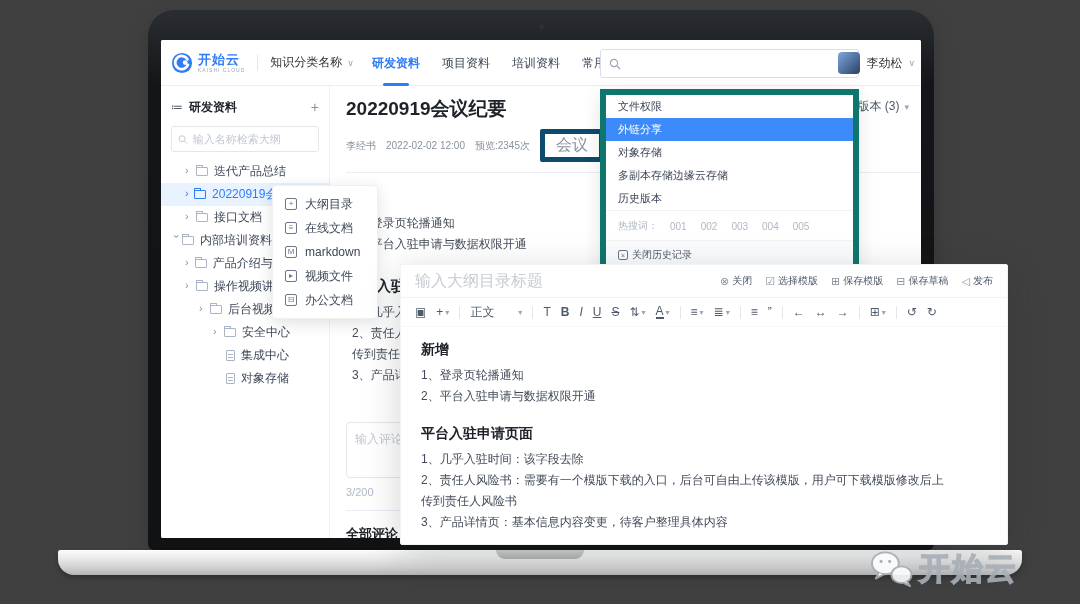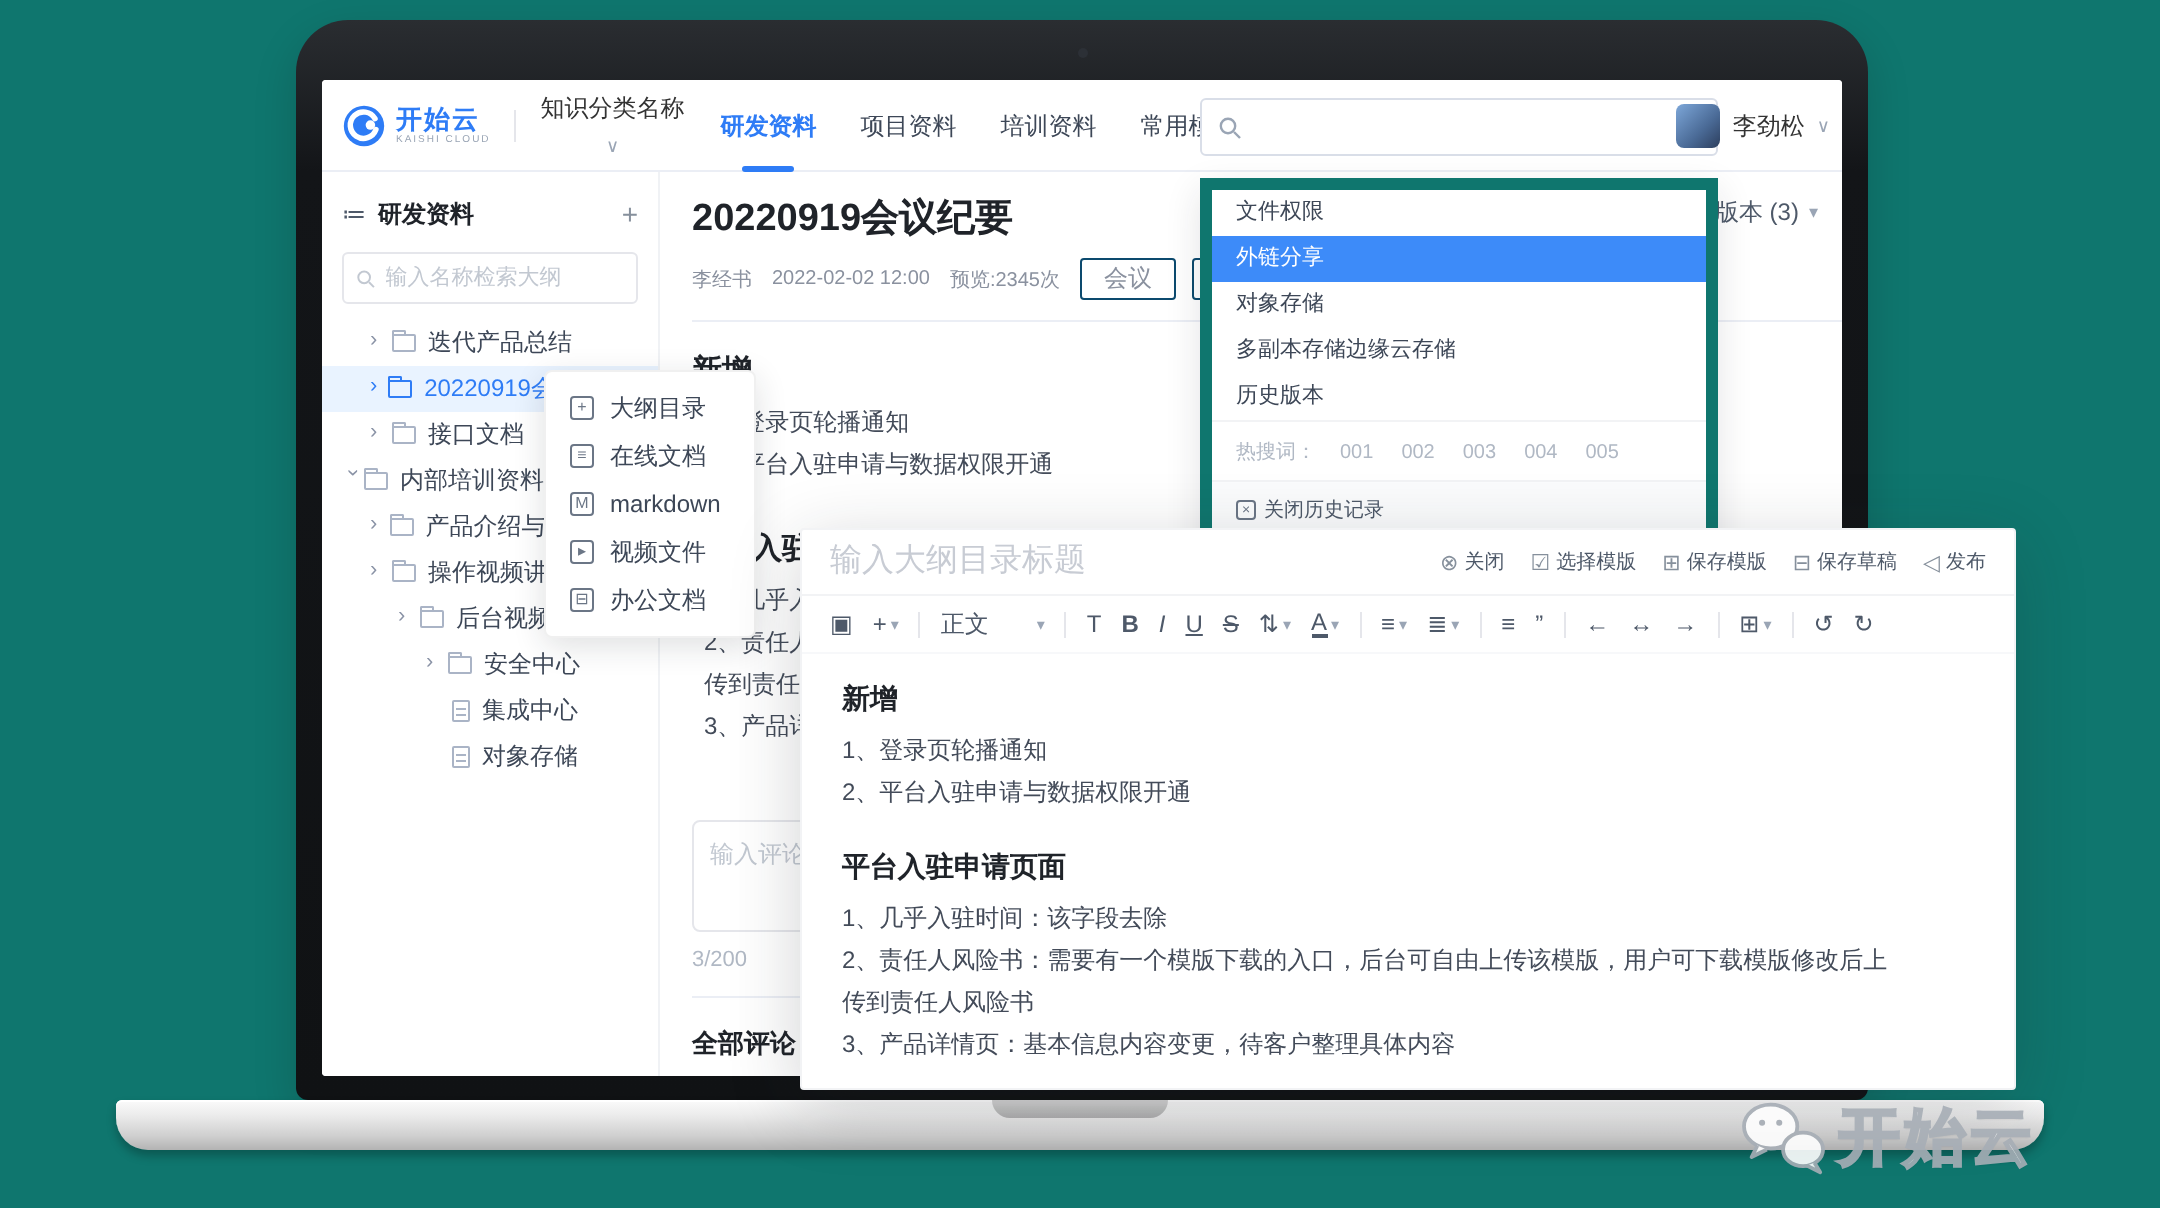--- a/index.html
+++ b/index.html
@@ -1,18 +1,18 @@
 <!DOCTYPE html>
 <html><head>
 <meta charset="utf-8">
 <style>
   * { margin:0; padding:0; box-sizing:border-box; }
   html,body { background:#ffffff; }
   body { font-family:"Liberation Sans","DejaVu Sans",sans-serif; color:#1f2329; }
-  .stage { position:relative; width:1080px; height:604px; overflow:hidden; background:#0f766e; }
+  .stage { position:relative; width:1080px; height:604px; overflow:hidden; background:#404040; }
 
   
   .bezel { position:absolute; left:148px; top:10px; width:786px; height:540px;
            background:linear-gradient(180deg,#2a2d31,#131518 14%,#101214);
            border-radius:26px 26px 6px 6px; box-shadow:0 8px 22px rgba(0,0,0,.16); }
   .camera { position:absolute; left:50%; top:14px; width:5px; height:5px; margin-left:-2px;
             border-radius:50%; background:#2c3036; }
   .screen { position:absolute; left:13px; top:30px; right:13px; bottom:12px;
             background:#fff; overflow:hidden; border-radius:2px; }
   .base { position:absolute; left:58px; top:550px; width:964px; height:25px;
@@ -24,21 +24,21 @@
 
   
   .topbar { position:absolute; left:0; top:0; width:760px; height:46px; background:#fff;
             border-bottom:1px solid #ebeef5; display:flex; align-items:center; padding:0 10px; z-index:5; }
   .logo { display:flex; align-items:center; gap:5px; }
   .logo-badge { width:22px; height:22px; }
   .logo-txtcol { display:flex; flex-direction:column; line-height:1; }
   .logo-name { color:#2e7cf6; font-weight:bold; font-size:13px; letter-spacing:1px; }
   .logo-sub { color:#9aa5b5; font-size:5px; letter-spacing:1px; margin-top:2px; }
   .tb-divider { width:1px; height:16px; background:#e5e6eb; margin:0 12px; }
-  .category { display:flex; align-items:center; gap:5px; font-size:12px; color:#333; cursor:pointer;flex-direction:column; }
+  .category { display:flex; align-items:center; gap:5px; font-size:12px; color:#333; cursor:pointer; }
   .caret { font-size:9px; color:#9aa5b5; }
   .tabs { display:flex; align-items:center; gap:22px; margin-left:18px; height:46px; }
   .tab { position:relative; font-size:12px; color:#3d4757; height:46px; line-height:46px; white-space:nowrap; cursor:pointer; }
   .tab.active { color:#2e7cf6; font-weight:bold; }
   .tab.active::after { content:""; position:absolute; left:50%; bottom:0; width:26px; height:3px;
                        margin-left:-13px; background:#2e7cf6; border-radius:2px; }
   .gsearch { position:absolute; left:439px; top:9px; width:259px; height:29px; border:1px solid #d9dee8;
              border-radius:3px; background:#fff; display:flex; align-items:center; padding:0 8px; gap:6px; }
   .gsearch input { border:none; outline:none; flex:1; font-size:12px; font-family:inherit; }
   .user { position:absolute; right:6px; top:12px; display:flex; align-items:center; gap:6px; cursor:pointer; }
@@ -75,21 +75,21 @@
   .tree-item.selected .fico, .tree-item.selected .fico::before { border-color:#2e7cf6; }
   .tree-item.selected .chev { color:#2e7cf6; }
   .acts { display:none; margin-left:auto; padding-right:8px; gap:8px; color:#2e7cf6; }
   .tree-item.selected .acts { display:flex; }
   .acts span { font-size:12px; }
 
   
   .main { position:absolute; left:169px; top:46px; right:0; bottom:0; background:#fff; padding:10px 14px 0 16px; }
   .doc-title { font-size:19px; font-weight:bold; color:#1f2329; }
   .doc-meta { display:flex; align-items:center; gap:10px; margin-top:7px; font-size:10px; color:#8a919f; }
-  .tag { border:1px solid #0c4a6e; border-radius:2px; padding:1px 11px; color:#8a919f; font-size:12px; }
+  .tag { border:5px solid #0c4a6e; border-radius:2px; padding:1px 11px; color:#8a919f; font-size:16px; }
   .doc-div { border-bottom:1px solid #ebeef5; margin:10px -14px 0 0; }
   .doc-h { font-size:15px; font-weight:bold; color:#1f2329; margin:15px 0 6px; }
   .doc-li { font-size:12px; color:#434b59; line-height:21px; padding-left:6px; }
   .cmt-box { margin-top:36px; width:300px; height:56px; border:1px solid #e5e6eb; border-radius:4px;
              padding:8px; font-size:12px; color:#333; font-family:inherit; resize:none; outline:none; display:block; }
   .cmt-box::placeholder { color:#c2c8d1; }
   .cmt-count { font-size:11px; color:#b0b8c4; margin-top:8px; }
   .cmt-div { border-bottom:1px solid #ebeef5; margin:12px -14px 0 0; }
   .cmt-head { font-size:13px; font-weight:bold; margin-top:14px; }
   .version { position:absolute; right:12px; top:12px; display:flex; align-items:center; gap:5px;

